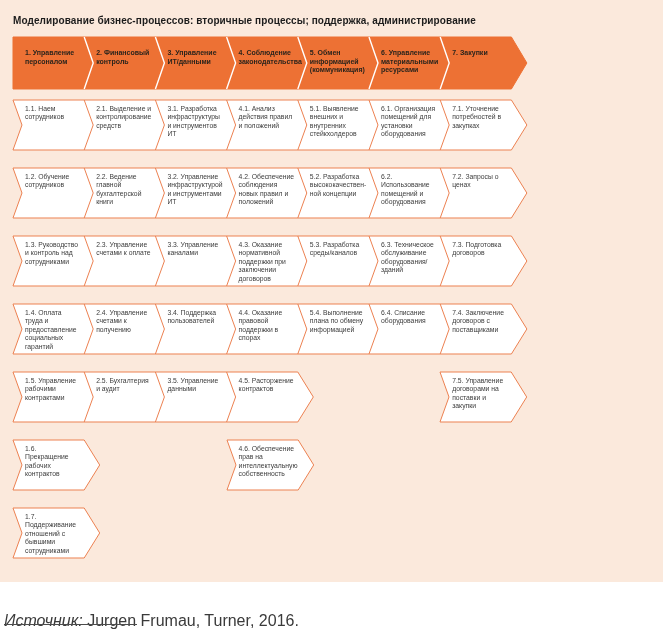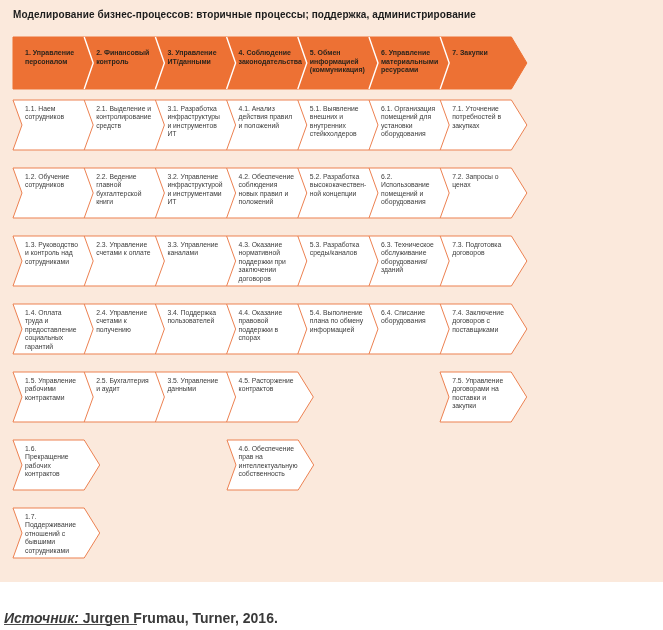--- a/index.html
+++ b/index.html
@@ -2,35 +2,35 @@
 <html><head>
 <meta charset="utf-8">
 <style>
   html,body { margin:0; padding:0; }
   body {
     width:663px; height:630px; position:relative; background:#ffffff;
     font-family:"Liberation Sans", sans-serif; overflow:hidden;
   }
   .figure-bg { position:absolute; left:0; top:0; width:663px; height:582px; background:var(--bg,#fbe9dc); }
   .title {
-    position:absolute; left:13px; top:9px; width:644px;
+    position:absolute; left:13px; top:15px; width:644px;
     font-size:10px; font-weight:bold; letter-spacing:0.1px; color:var(--title,#1c1c1c);
   }
   #diagram { position:absolute; left:0; top:0; width:663px; height:582px; }
   .band { position:absolute; }
   .band svg { position:absolute; left:-1px; top:-1px; overflow:visible; display:block; }
   .cell {
     position:absolute; top:5px; font-size:6.8px; line-height:8.4px;
     color:var(--text,#3c3c3c); width:56px;
   }
   .hcell {
     top:12px; font-size:7px; line-height:8.7px; font-weight:bold;
     color:var(--htext,#2b241c); width:57px;
   }
-  .source { position:absolute; left:4px; top:596px; font-size:14px; color:#3a3a3a;font-weight:bold; }
+  .source { position:absolute; left:4px; top:596px; font-size:16px; color:#3a3a3a; }
   .source .lbl { font-style:italic; }
   .rule { position:absolute; left:4px; top:624px; width:133px; height:1px; background:#4c4c4c; }
 </style>
 </head>
 <body style="--bg: #fbe9dc; --title: #1c1c1c; --text: #3c3c3c; --htext: #2b241c;">
 
 <div class="figure-bg"></div>
 
 <div class="title">Моделирование бизнес-процессов: вторичные процессы; поддержка, администрирование</div>
 

